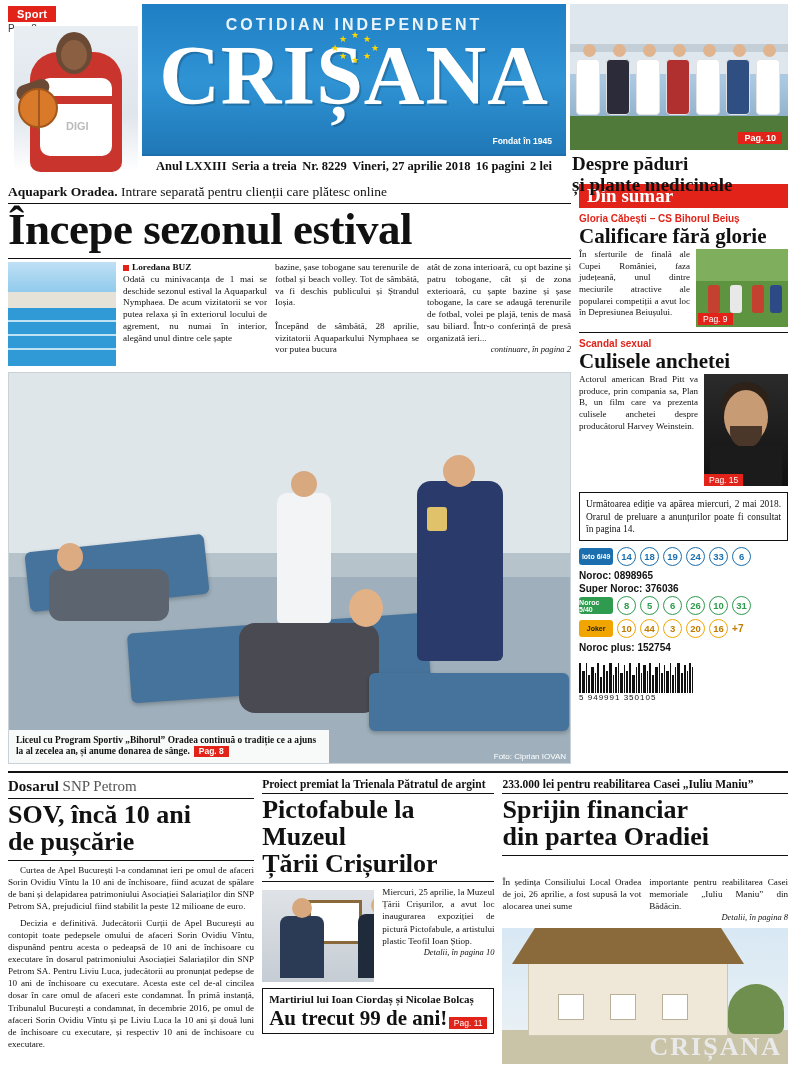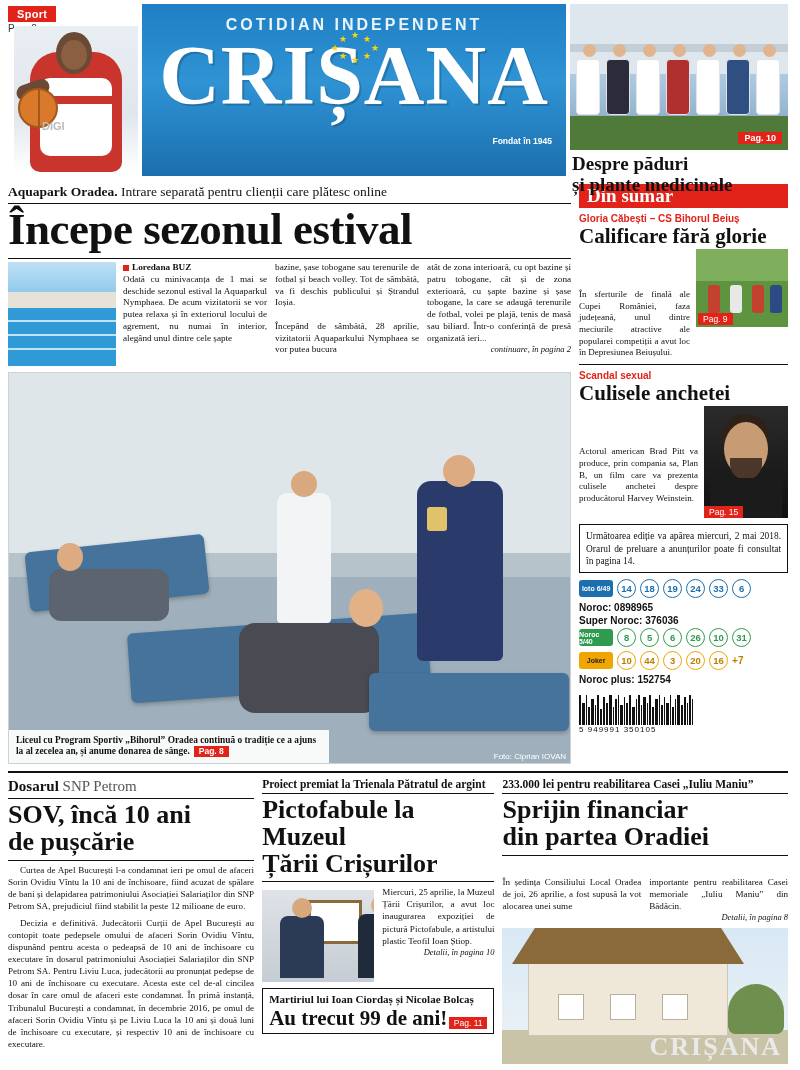--- a/index.html
+++ b/index.html
@@ -30,21 +30,21 @@
     overflow: hidden;
   }
   .bk-body { position:absolute; left:16px; top:26px; width:92px; height:120px; background:#c9352c; border-radius:28px 28px 10px 10px;}
   .bk-jersey { position:absolute; left:26px; top:52px; width:72px; height:78px; background:#fff; border-radius:10px;}
   .bk-stripe { position:absolute; left:26px; top:70px; width:72px; height:8px; background:#c9352c;}
   .bk-head { position:absolute; left:42px; top:6px; width:36px; height:42px; background:#6b4a35; border-radius:50%;}
   .bk-face { position:absolute; left:47px; top:14px; width:26px; height:30px; background:#8a5f42; border-radius:50%;}
   .bk-ball { position:absolute; left:4px; top:62px; width:40px; height:40px; border-radius:50%; background:#d97a2b; border:2px solid #a3571c;}
   .bk-ball:after{content:"";position:absolute;left:18px;top:0;width:2px;height:40px;background:#a3571c;}
   .bk-arm { position:absolute; left:2px; top:56px; width:34px; height:16px; background:#6b4a35; border-radius:8px; transform:rotate(-20deg);}
-  .bk-logo { position:absolute; left:28px; top:94px; font-size:11px; font-weight:bold; color:#bbb; font-family:"Liberation Sans",sans-serif;}
+  .bk-logo { position:absolute; left:52px; top:94px; font-size:11px; font-weight:bold; color:#bbb; font-family:"Liberation Sans",sans-serif;}
 
   .mh-center { flex: 1; background: linear-gradient(180deg,#1f7fc4 0%,#2f93d4 45%,#1b6fae 100%); position: relative; color:#fff; }
   .cotidian { text-align:center; font-family:"Liberation Sans",sans-serif; font-size:16px; letter-spacing:3px; font-weight:bold; padding-top:12px; color:#eaf4fb;}
   .eu-stars { position:absolute; left:50%; top:26px; transform:translateX(-50%); width:54px; height:30px; }
   .eu-stars span { position:absolute; color:#ffd700; font-size:9px; }
   .title-crisana {
     text-align:center; font-family:"Liberation Serif", serif; font-weight:bold;
     font-size:84px; line-height:0.95; color:#ffffff; margin-top:2px;
     text-shadow: 2px 2px 0 rgba(0,0,0,.18);
     letter-spacing: 1px;
@@ -138,21 +138,21 @@
   .foto-credit { position:absolute; right:4px; bottom:2px; font-size:8px; color:#fff; font-family:"Liberation Sans",sans-serif;}
 
   
   .din-sumar {
     background:#e2231a; color:#fff; font-family:"Liberation Serif",serif; font-weight:bold;
     font-size:19px; padding:1px 8px; margin-top:2px;
   }
   .side-kicker { color:#e2231a; font-weight:bold; font-size:10px; font-family:"Liberation Sans",sans-serif; margin-top:5px;}
   .side-head { font-family:"Liberation Serif",serif; font-weight:bold; font-size:21px; line-height:1.05; margin:1px 0 2px 0;}
   .side-flex { display:flex; gap:6px; }
-  .side-text { font-size:9px; line-height:1.3; text-align:justify; flex:1;margin-top:40px;}
+  .side-text { font-size:9px; line-height:1.3; text-align:justify; flex:1;}
   .side-photo { width:92px; height:78px; position:relative; overflow:hidden; background:#7fae5c;}
   .sp-grass { position:absolute; left:0; bottom:0; width:100%; height:46px; background:#5e9440;}
   .sp-p { position:absolute; bottom:14px; width:12px; height:28px; border-radius:3px;}
   .pag-badge { display:inline-block; background:#e2231a; color:#fff; font-family:"Liberation Sans",sans-serif; font-size:8.5px; font-weight:normal; padding:1px 5px;}
   .side-rule { border-top:1px solid #111; margin:5px 0; }
   .portrait { width:84px; height:112px; background:linear-gradient(180deg,#2b2b2b,#101010); position:relative; overflow:hidden;}
   .portrait .face { position:absolute; left:20px; top:16px; width:44px; height:54px; border-radius:50%; background:#c79b74;}
   .portrait .hair { position:absolute; left:18px; top:8px; width:48px; height:28px; border-radius:24px 24px 0 0; background:#2d2118;}
   .portrait .beard { position:absolute; left:26px; top:52px; width:32px; height:22px; border-radius:0 0 16px 16px; background:#4a372a;}
   .portrait .suit { position:absolute; left:6px; top:72px; width:72px; height:44px; background:#1b1b1b;}
@@ -242,20 +242,28 @@
         <span style="left:12px;top:4px">★</span>
         <span style="left:36px;top:4px">★</span>
         <span style="left:4px;top:13px">★</span>
         <span style="left:44px;top:13px">★</span>
         <span style="left:12px;top:21px">★</span>
         <span style="left:36px;top:21px">★</span>
         <span style="left:24px;top:25px">★</span>
       </div>
       <div class="title-crisana">CRIȘANA</div>
       <div class="fondat">Fondat în 1945</div>
+      <div class="mh-info">
+        <span>Anul LXXIII</span>
+        <span>Seria a treia</span>
+        <span>Nr. 8229</span>
+        <span>Vineri, 27 aprilie 2018</span>
+        <span>16 pagini</span>
+        <span>2 lei</span>
+      </div>
     </div>
 
     <div class="mh-right">
       <div class="mh-photo">
         <div class="bldg"></div>
         <div class="grass"></div>
         <div class="people">
           <div class="person">
               <div class="p-head"></div>
               <div class="p-body"></div>

